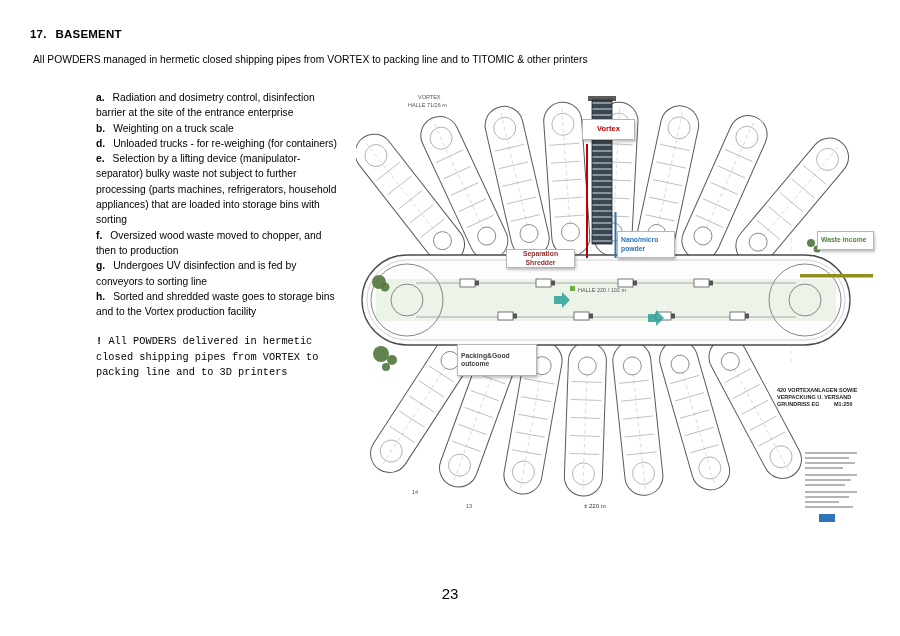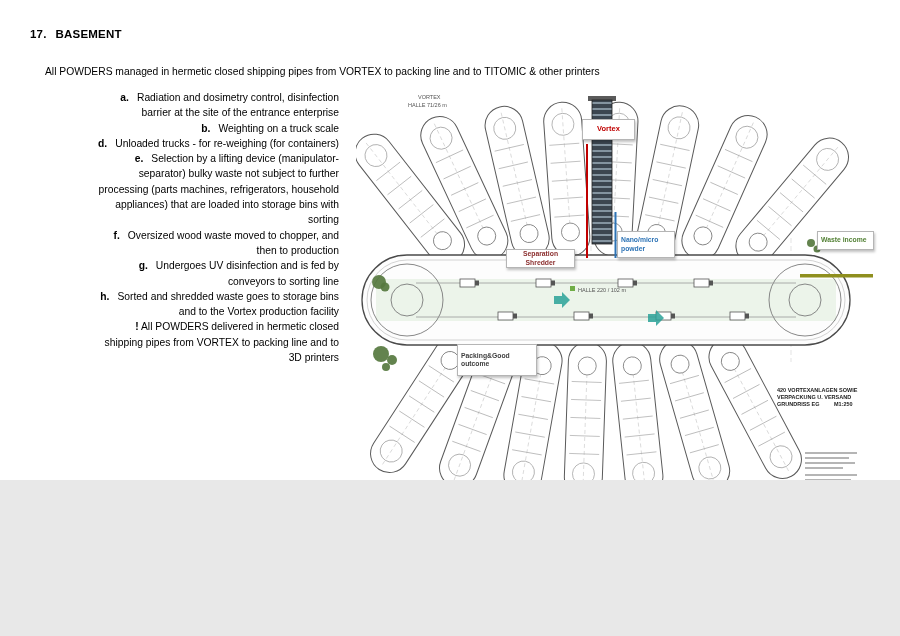--- a/index.html
+++ b/index.html
@@ -1,24 +1,24 @@
 <!DOCTYPE html>
 <html><head>
 <meta charset="utf-8">
 <style>
   html,body{margin:0;padding:0;background:#e8e8e8;}
-  .page{position:relative;width:900px;height:480px;background:#ffffff;overflow:hidden;
+  .page{position:relative;width:900px;height:636px;background:#ffffff;overflow:hidden;
         font-family:"Liberation Sans",sans-serif;color:#000;}
   .heading{position:absolute;left:30px;top:28px;font-size:11.5px;font-weight:bold;letter-spacing:.2px;}
   .heading .hnum{margin-right:9px;}
-  .subtitle{position:absolute;left:30px;top:51px;margin:15px;font-size:10.3px;width:640px;}
-  .list{position:absolute;left:96px;top:90px;width:243px;text-align:right;font-size:10.3px;line-height:15.3px;}
+  .subtitle{position:absolute;left:30px;top:51px;margin:3px;font-size:10.3px;width:640px;}
+  .list{position:absolute;left:96px;top:90px;width:243px;font-size:10.3px;line-height:15.3px;}
   .list p{margin:0;}
   .list .ltr{margin-right:8px;}
-  .list .note{}
+  .list .note{margin-top:15px;font-family:Liberation Mono, monospace;}
   .pagenum{position:absolute;left:0;right:0;top:585px;text-align:center;font-size:15px;}
 
   
   .plan{position:absolute;left:356px;top:86px;width:522px;height:452px;}
   .plan svg{position:absolute;left:0;top:0;}
   .grid line{stroke:#d2d2d2;stroke-width:.6;stroke-dasharray:5 3;}
   .grid .axisline{stroke:#bdbdbd;stroke-dasharray:10 3 2 3;}
   #pod .shell{fill:#ffffff;stroke:#5a5a5a;stroke-width:1;}
   #pod .axis{stroke:#c6c6c6;stroke-width:.6;stroke-dasharray:4 3;}
   #pod .rung{stroke:#9a9a9a;stroke-width:.6;}

